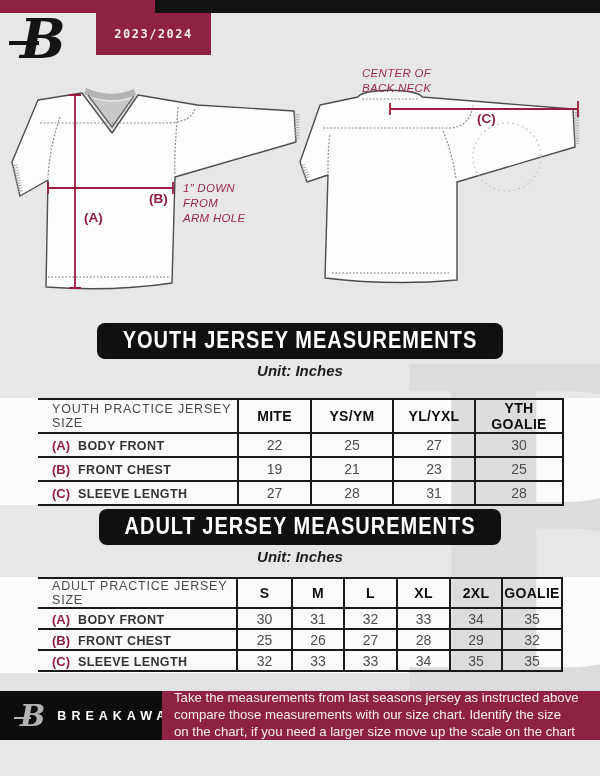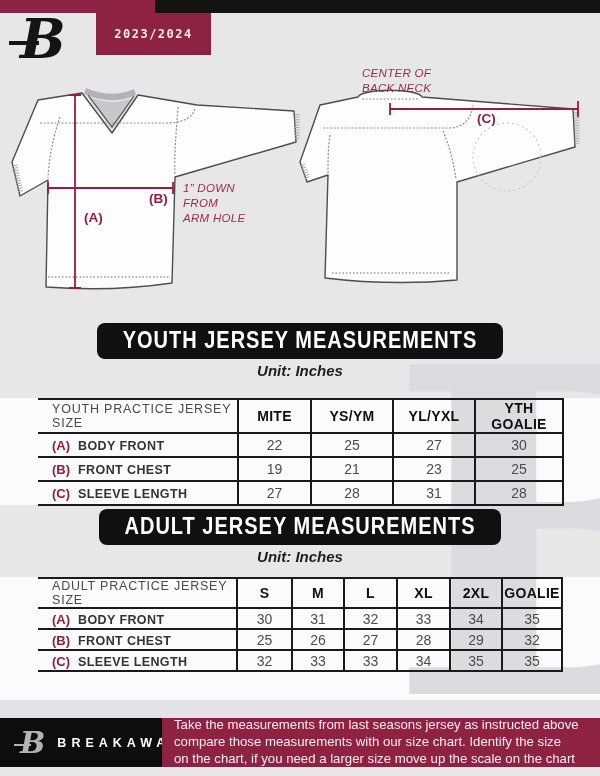--- a/index.html
+++ b/index.html
@@ -58,21 +58,21 @@
   .sec-head.adult { height:72px; padding-top:4px; }
   .pill { display:inline-block; background:#101010; color:#ffffff; border-radius:8px;
           padding:6px 26px 7px; }
   .pill span { display:inline-block; font-weight:800; font-size:20px; letter-spacing:1px;
                transform:scaleY(1.2); }
   .unit { margin-top:3px; font-style:italic; font-weight:bold; font-size:15px; color:#1e1e1e; }
 
   
   .tablewrap { background:#fbfbfb; }
   .tablewrap.youth { height:107px; }
-  .tablewrap.adult { height:123px; }
+  .tablewrap.adult { height:96px; }
   table { border-collapse:collapse; margin-left:38px; position:relative; z-index:2; table-layout:fixed; }
   td, th { border:2px solid #1a1a1a; text-align:center; padding:0; }
   td:first-child, th:first-child { border-left:none; text-align:left; padding-left:14px; }
   .yt th, .yt td { height:24px; }
   .at th, .at td { height:21px; }
   th.sizehead { font-weight:normal; font-size:12.5px; color:#4a4a4a; letter-spacing:.8px; }
   th.colhead  { font-size:14px; font-weight:bold; color:#0f0f0f; letter-spacing:.3px;margin-top:43px; }
   td.val { font-size:14px; color:#4c4c4c; }
   .letter { color:#8e1f40; font-weight:800; font-size:13px; margin-right:8px; }
   .rlabel { font-size:12.5px; font-weight:600; color:#333333; letter-spacing:.4px; }

